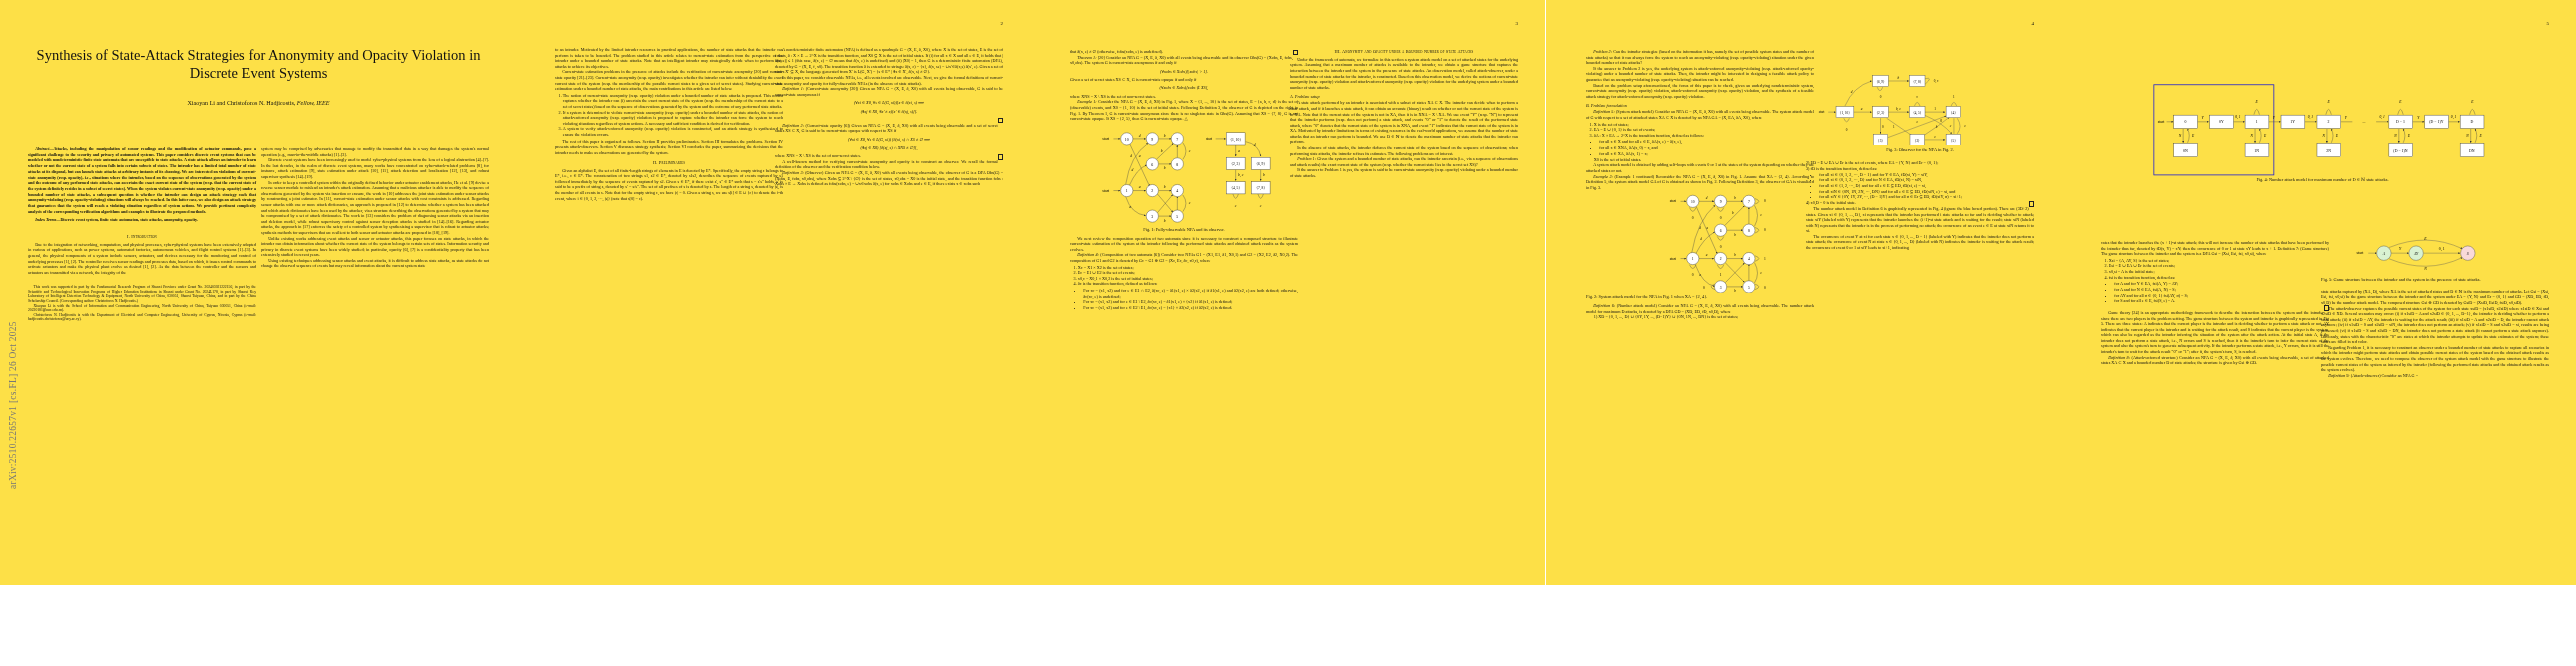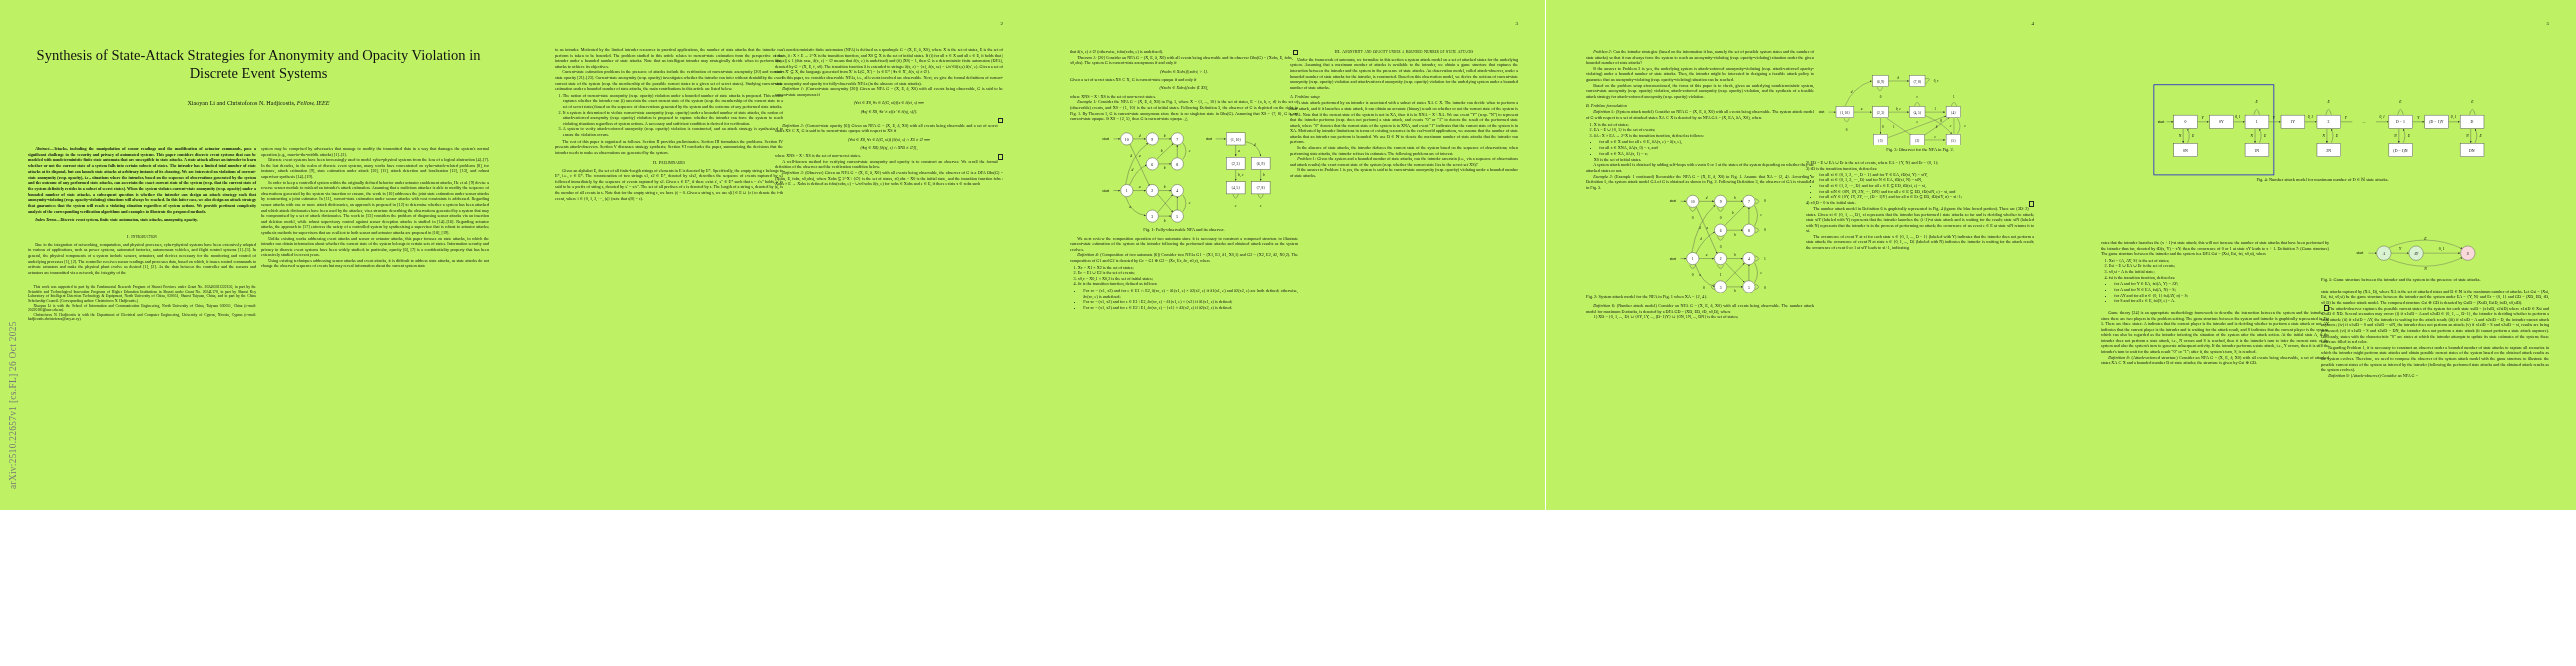--- a/index.html
+++ b/index.html
@@ -1,18 +1,18 @@
 <!DOCTYPE html>
 <html style="font-size:9px"><head>
 <meta charset="utf-8">
 <style>
   html, body { margin:0; padding:0; background:#fff; }
   body { width:2576px; height:667px; overflow:hidden; position:relative;
          font-family:"Liberation Serif","DejaVu Serif",serif; color:#111; }
-  .page { position:absolute; top:0; width:515px; height:510px; background:#bef264; overflow:hidden; }
+  .page { position:absolute; top:0; width:515px; height:585px; background:#fde047; overflow:hidden; }
   .pnum { position:absolute; top:21px; right:27px; font-size:5px; }
   .col { position:absolute; width:228px; font-size:4.2px; line-height:5.6px; text-align:justify; hyphens:auto; }
   .col p { margin:0; text-indent:7.2px; }
   .col p.noind { text-indent:0; }
   .sec { text-align:center; font-size:4.4px; letter-spacing:0.2px; margin:4.4px 0 2.2px; font-variant:small-caps; }
   .subsec { font-style:italic; margin:3.3px 0 1.1px; font-size:4.3px; }
   .eq { text-align:center; margin:2.8px 0; font-style:italic; }
   .qed { float:right; display:inline-block; width:3.3px; height:3.3px; border:0.4px solid #222; margin-top:1.1px; }
   .defl { font-style:italic; }
   .title { position:absolute; left:28px; top:46px; width:461px; text-align:center; font-size:14.5px; line-height:18px; }

